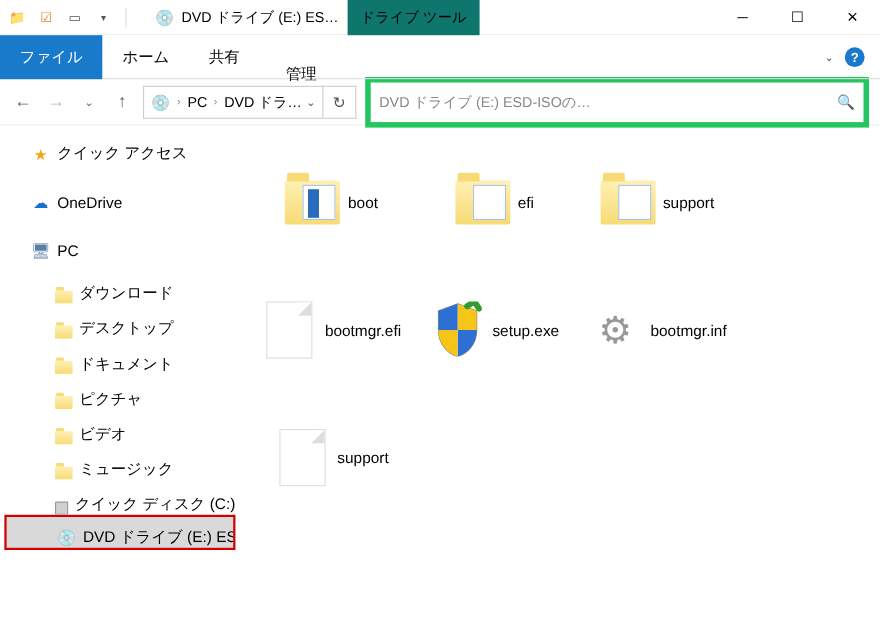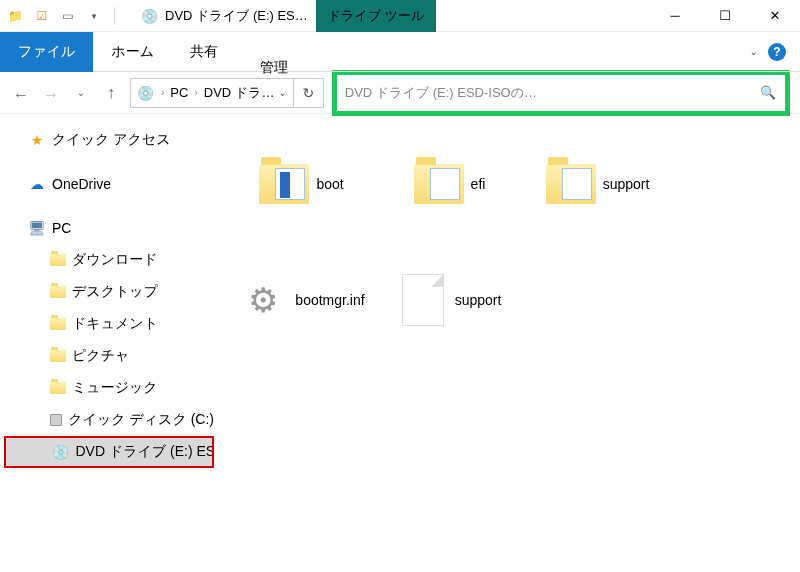--- a/index.html
+++ b/index.html
@@ -31,21 +31,21 @@
   .addr-bar .sep { color:#888; font-size:10px; padding:0 2px;}
   .addr-drop { margin-left:auto; color:#555; font-size:10px;}
   .refresh { width:30px; height:30px; border:1px solid #ccc; border-left:none; display:flex; align-items:center; justify-content:center; font-size:14px; color:#555;}
   .search { flex:1; height:46px; border:5px solid #22c55e; display:flex; align-items:center; padding:0 8px; color:#888; font-size:13px;}
   .search .mag { margin-left:auto; color:#555;}
 
   
   .main { display:flex; height: calc(572px - 32px - 40px - 42px); }
   .sidebar { width: 218px; padding: 10px 4px; overflow: hidden; }
   .tree-item { display:flex; align-items:center; gap:6px; height: 32px; padding-left: 24px; font-size: 14px; white-space:nowrap; overflow:hidden;}
-  .tree-item.indent { padding-left: 46px; }
+  .tree-item.indent { padding-left: 46px; align-items: flex-end; }
   .tree-item.selected { background:#d9d9d9; border: 2px solid #d40000; }
   .tree-spacer { height: 12px; }
 
   .content { flex:1; padding: 12px 8px; }
   .file-grid { display:flex; flex-wrap:wrap; gap: 0; }
   .file-item { width: 148px; height: 116px; display:flex; align-items:center; justify-content:center; gap:4px; font-size:14px; text-align:center;}
   .ficon { width:56px; height:56px; display:flex; align-items:center; justify-content:center;}
 
   
   .folder-shape { width:50px; height:40px; background:linear-gradient(#fff0b3,#f7db76); border-radius:2px; position:relative;}
@@ -155,20 +155,24 @@
     <div class="tree-item indent">
       <span class="folder-mini"></span>
       <span>ドキュメント</span>
     </div>
     <div class="tree-item indent">
       <span class="folder-mini"></span>
       <span>ピクチャ</span>
     </div>
     <div class="tree-item indent">
       <span class="folder-mini"></span>
+      <span>ビデオ</span>
+    </div>
+    <div class="tree-item indent">
+      <span class="folder-mini"></span>
       <span>ミュージック</span>
     </div>
     <div class="tree-item indent">
       <span class="hdd"></span>
       <span>クイック ディスク (C:)</span>
     </div>
     <div class="tree-item indent selected">
       <span class="small-icon disc">💿</span>
       <span>DVD ドライブ (E:) ESD</span>
     </div>
@@ -196,20 +200,39 @@
       <div class="file-item">
         <div class="ficon">
             <div class="folder-shape">
               <div class="folder-inner"></div>
             </div>
           </div>
         <span>support</span>
       </div>
 
       <div class="file-item">
+        <div class="ficon">
+            <div class="file-shape"></div>
+          </div>
+        <span>bootmgr.efi</span>
+      </div>
+      <div class="file-item">
+        <div class="ficon">
+          <svg viewBox="0 0 40 48" width="44" height="52">
+            <path d="M20 2 L36 8 V24 C36 36 28 44 20 46 C12 44 4 36 4 24 V8 Z" fill="#fff" stroke="#888"></path>
+            <path d="M20 2 L36 8 V24 L20 24 Z" fill="#f5c518"></path>
+            <path d="M20 24 L36 24 C36 36 28 44 20 46 Z" fill="#2d6fd2"></path>
+            <path d="M4 8 L20 2 V24 L4 24 Z" fill="#2d6fd2"></path>
+            <path d="M4 24 L20 24 V46 C12 44 4 36 4 24 Z" fill="#f5c518"></path>
+            <path d="M28 4 L34 0 L38 6" fill="none" stroke="#2e9e2e" stroke-width="5" stroke-linecap="round"></path>
+          </svg>
+        </div>
+        <span>setup.exe</span>
+      </div>
+      <div class="file-item">
         <div class="ficon gear">⚙</div>
         <span>bootmgr.inf</span>
       </div>
       <div class="file-item">
         <div class="ficon">
             <div class="file-shape"></div>
           </div>
         <span>support</span>
       </div>
 

